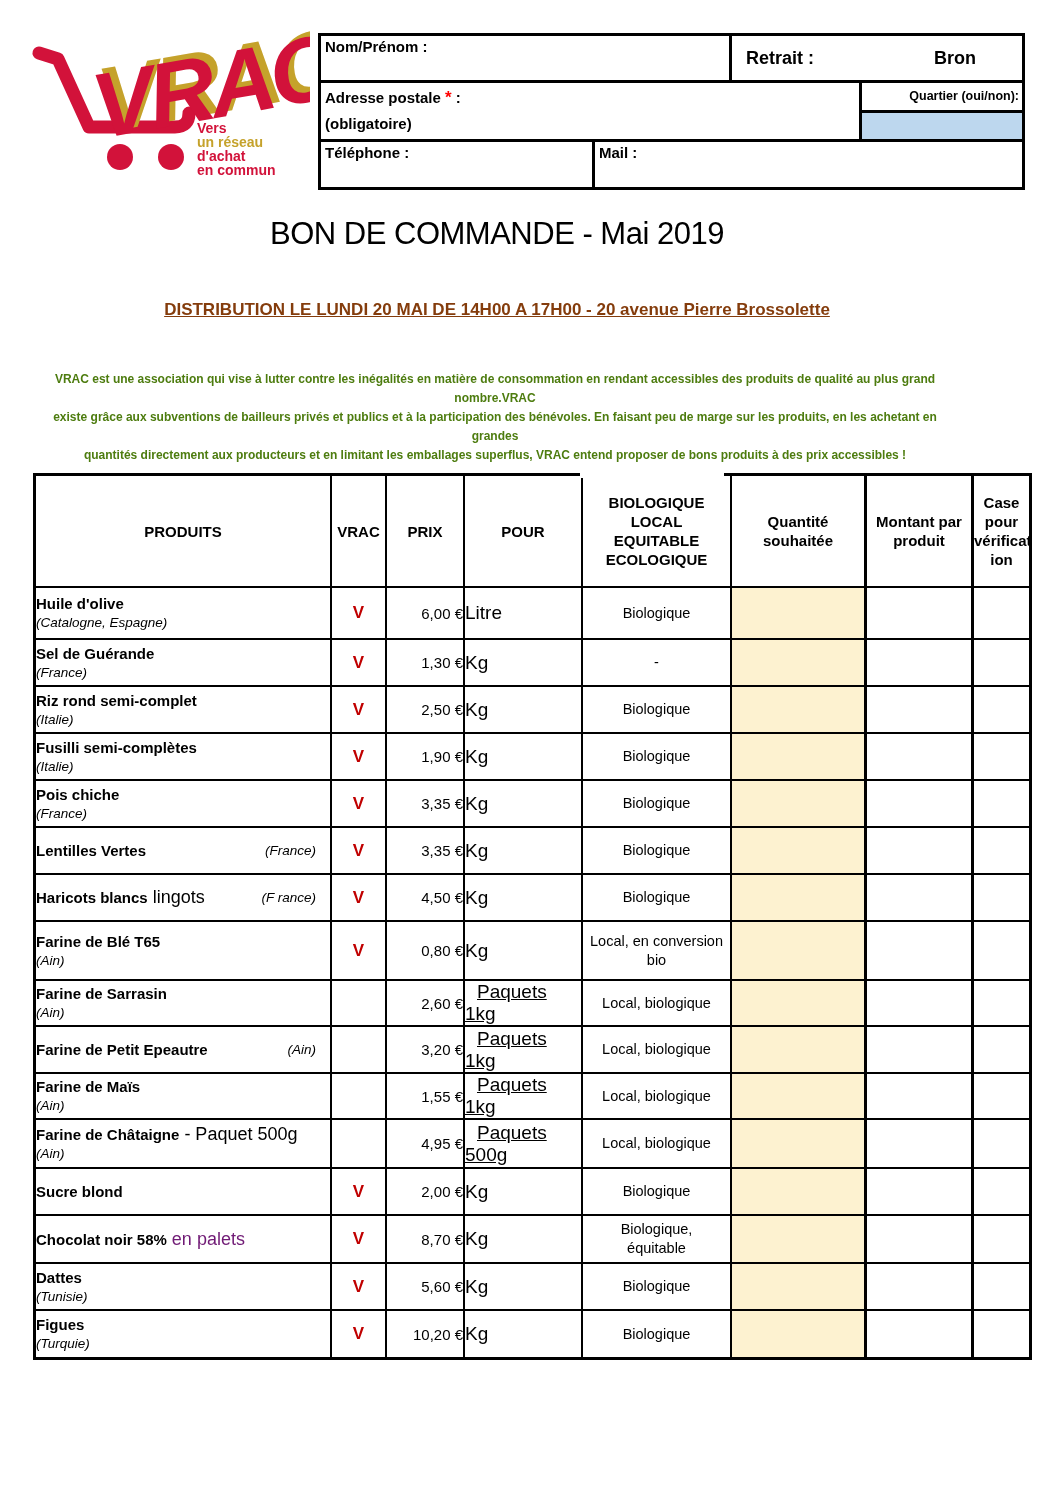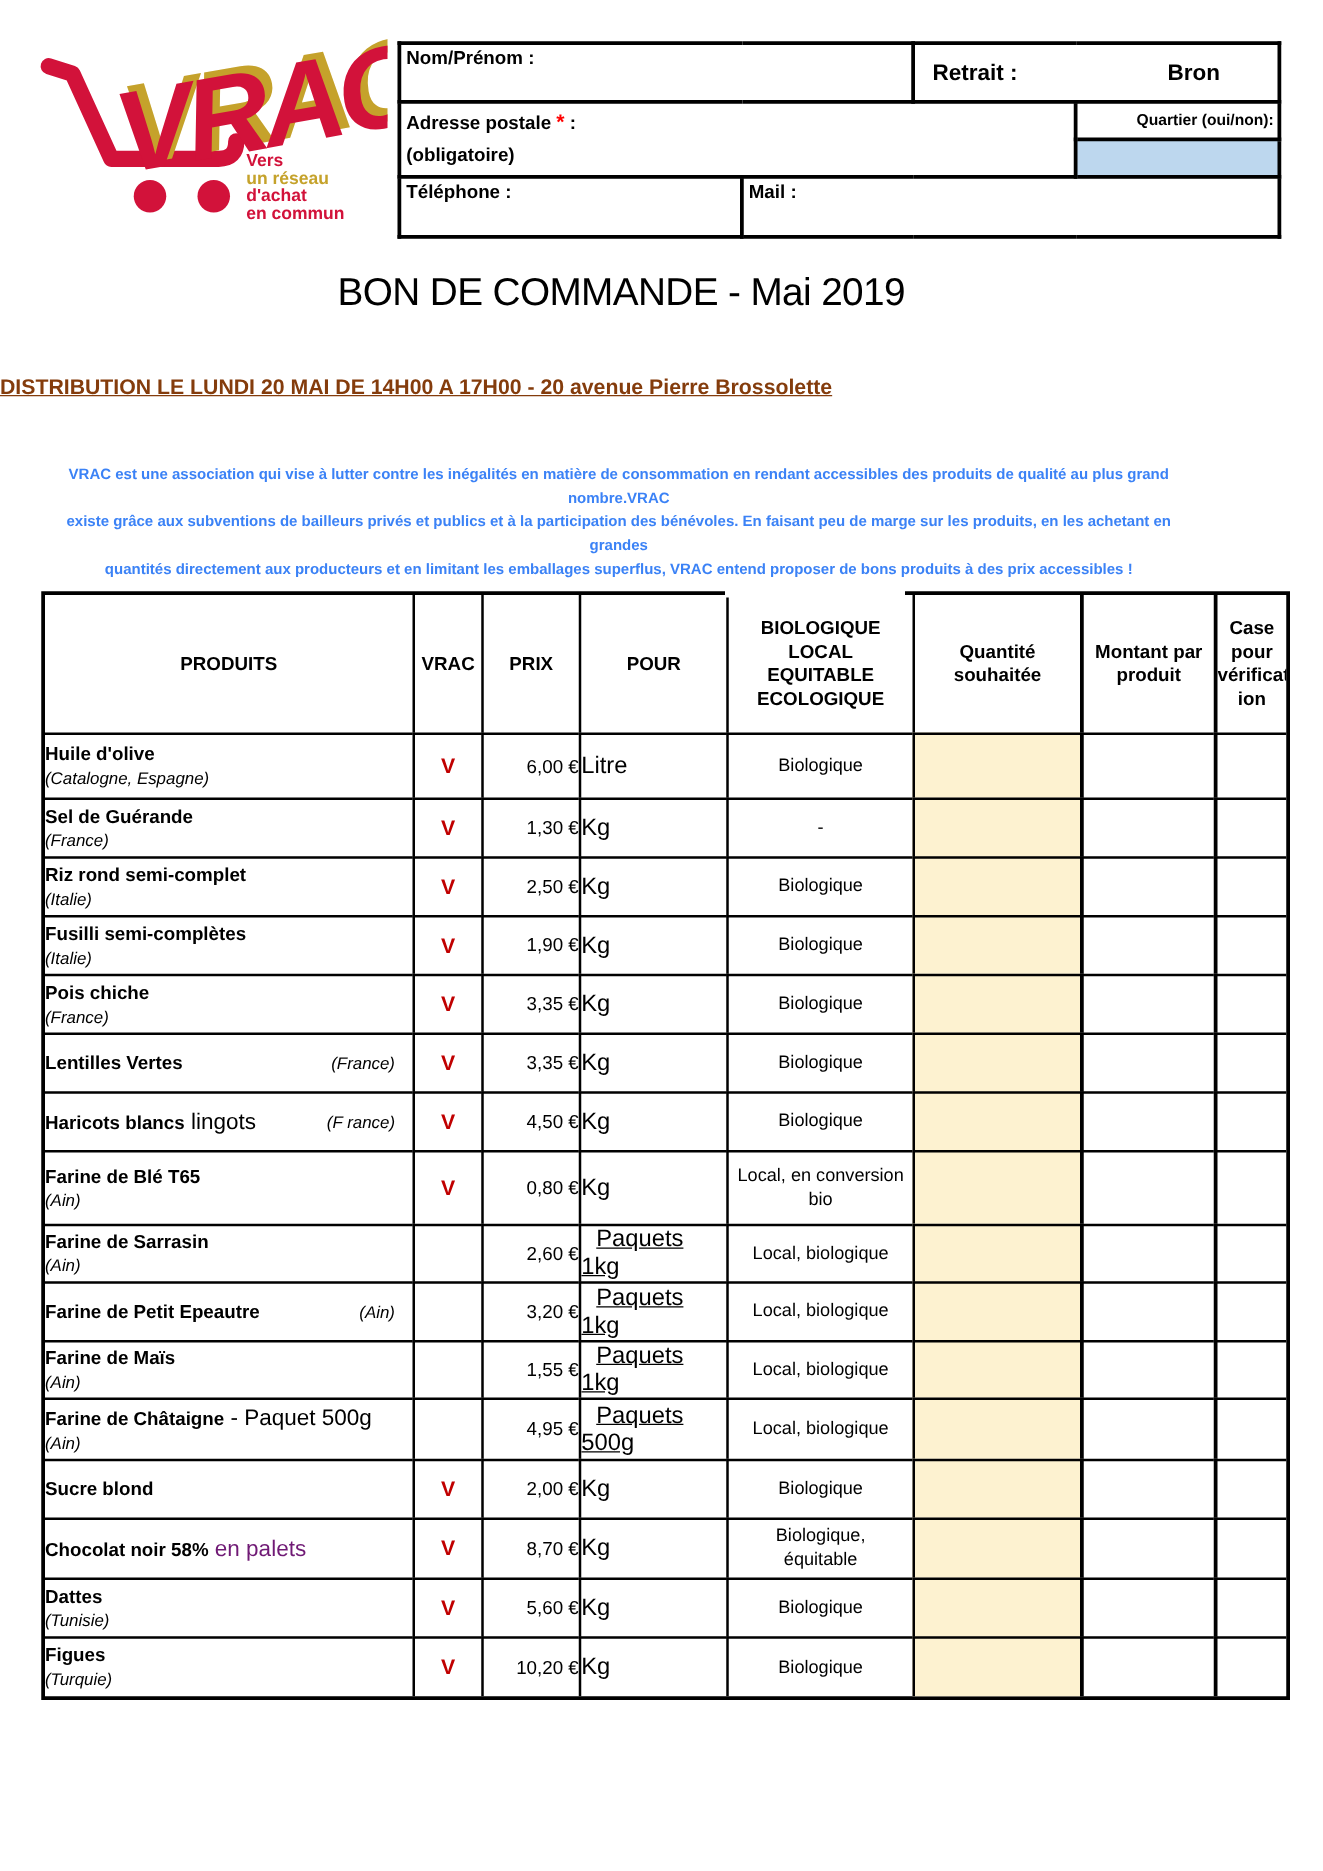--- a/index.html
+++ b/index.html
@@ -19,24 +19,24 @@
   .retrait-value{margin-left:auto;margin-right:42px;}
   .cell-adresse{font-size:15px;line-height:26px;}
   .star{color:#FF0000;font-size:17px;}
   .cell-quartier{font-size:12.5px;text-align:right;padding-right:3px !important;line-height:22px;}
   .cell-quartier-blue{background:#BDD7EE;}
   .cell-tel,.cell-mail{font-size:15px;}
 
   
   .title{position:absolute;left:0;top:216px;width:994px;text-align:center;
          font-size:31px;font-weight:normal;letter-spacing:-0.5px;}
-  .distribution{position:absolute;left:0;top:300px;width:994px;
+  .distribution{position:absolute;left:0;top:300px;width:994px;text-align:center;
          font-size:17px;font-weight:bold;color:#843C0C;text-decoration:underline;}
   .intro{position:absolute;left:30px;top:370px;width:930px;text-align:center;
-         font-size:12px;font-weight:bold;color:#3b82f6;line-height:19px;white-space:pre-line;}
+         font-size:12px;font-weight:bold;color:#4d7c0f;line-height:19px;white-space:pre-line;}
 
   
   .products{position:absolute;left:33px;top:473px;width:993px;border:3px solid #000;
             border-spacing:0;table-layout:fixed;}
   .products th,.products td{border-left:2px solid #000;border-top:2px solid #000;padding:0;overflow:hidden;}
   .products th:first-child,.products td:first-child{border-left:none;}
   .products thead th{border-top:none;}
   .products th:nth-child(7),.products td:nth-child(7){border-left:3px solid #000;}
   .products th:nth-child(8),.products td:nth-child(8){border-left:3px solid #000;}
   .products thead tr{height:110px;}

